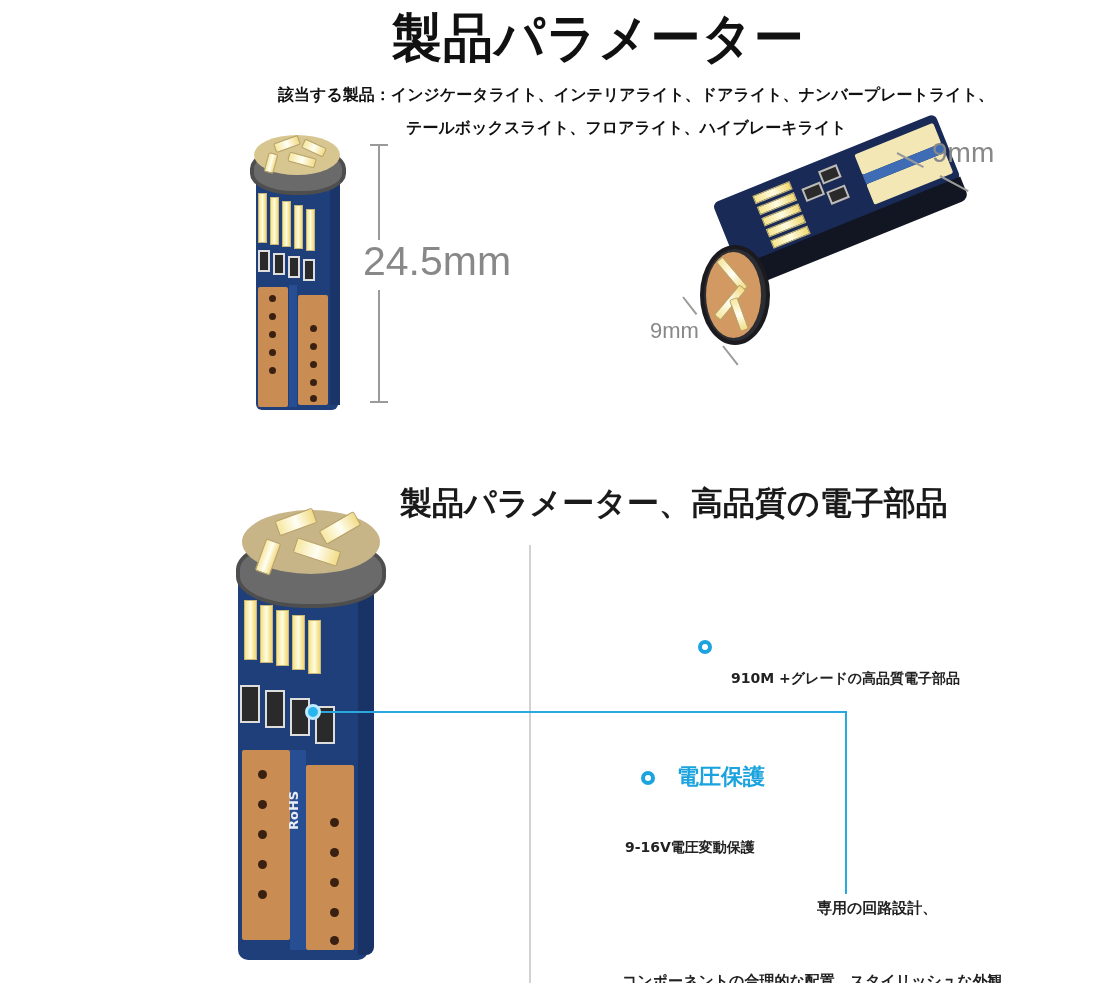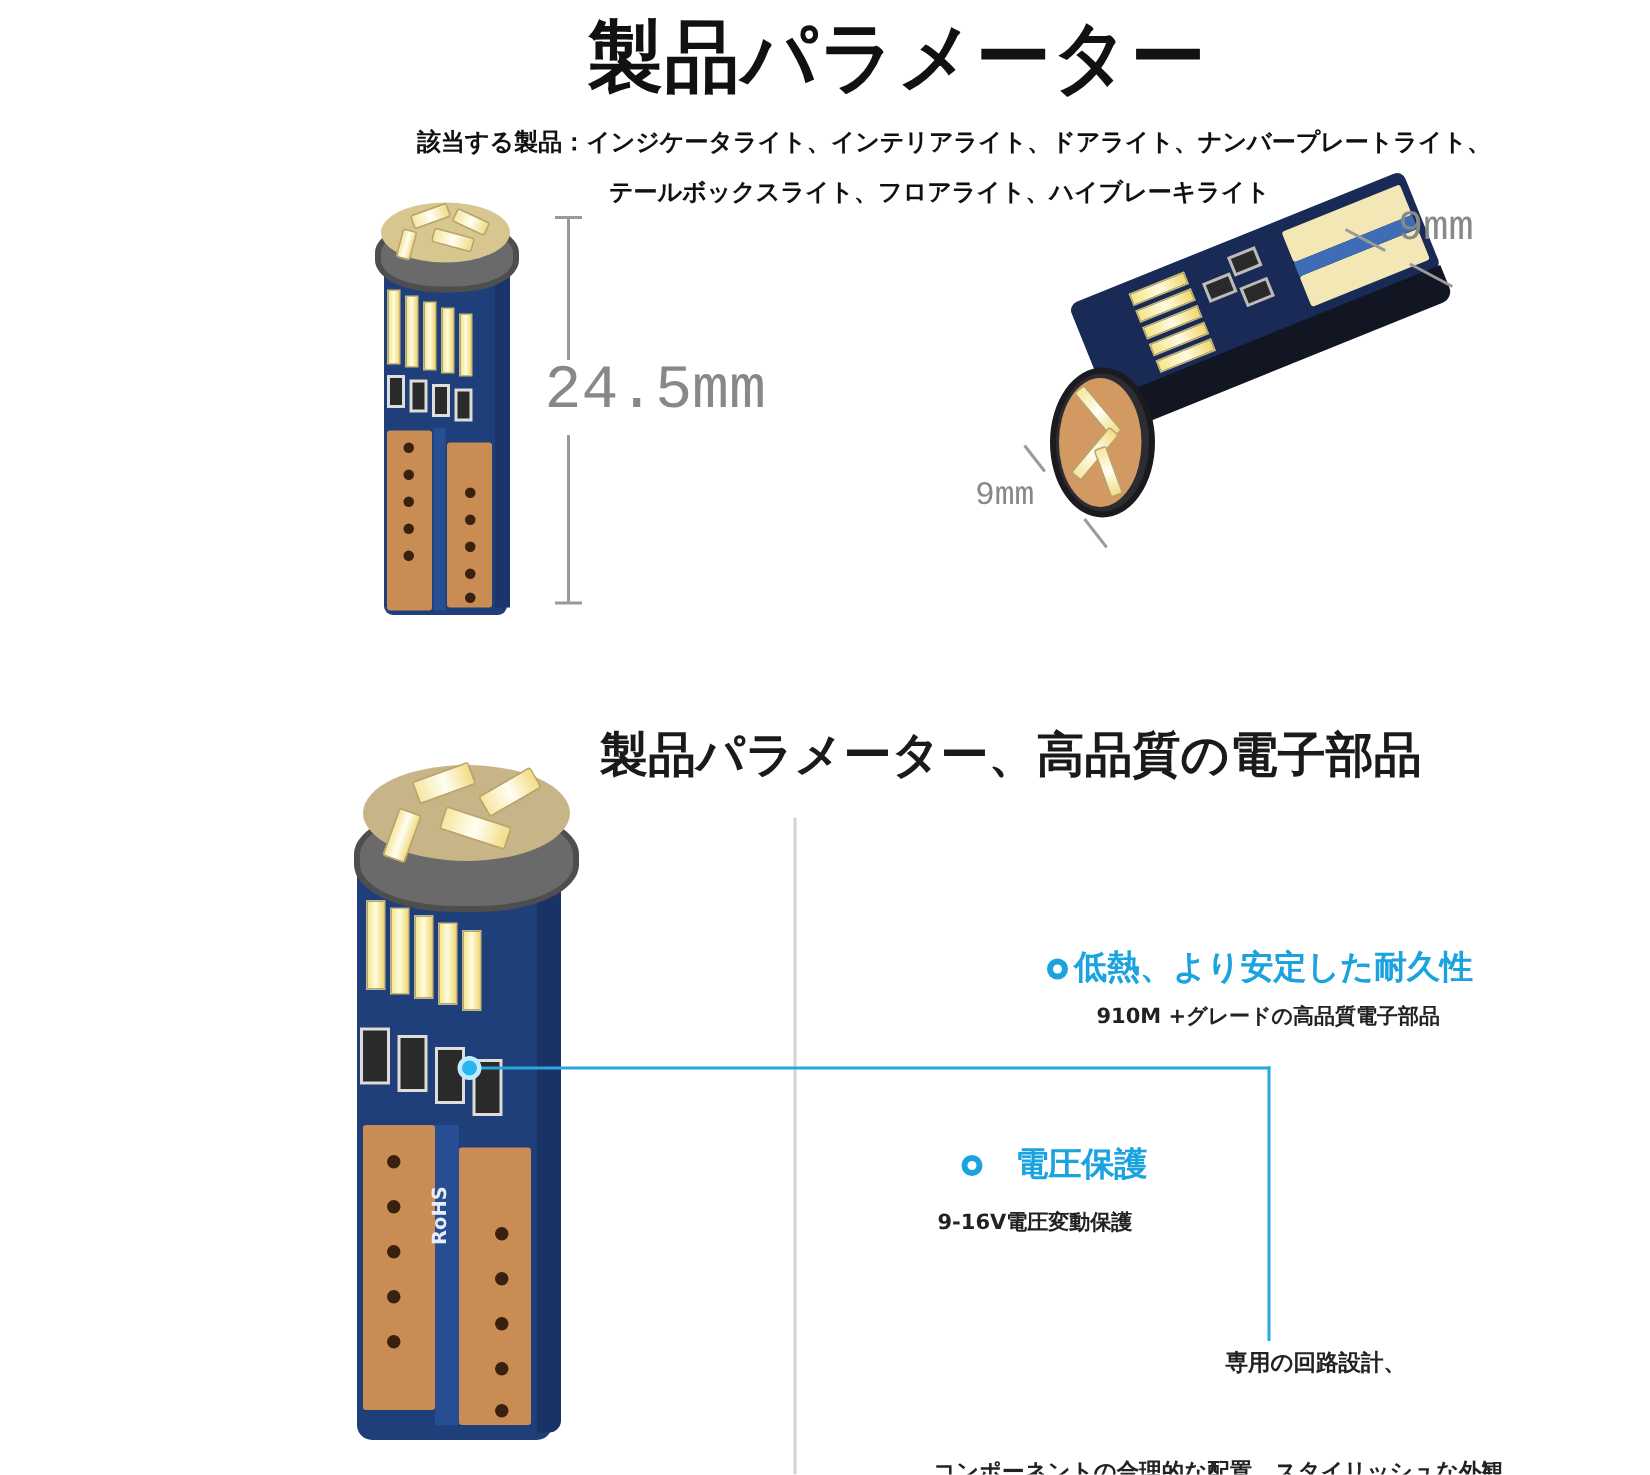--- a/index.html
+++ b/index.html
@@ -8,21 +8,21 @@
 
   .abs { position: absolute; }
 
   
   .main-title { left: 392px; top: 8px; font-size: 50px; font-weight: bold; letter-spacing: 1px; color: #111; white-space: nowrap; line-height: 60px; transform: scaleY(1.05); }
   .applicable { left: 278px; top: 84px; font-size: 16px; font-weight: bold; white-space: nowrap; line-height: 22px; color: #111; }
   .applicable-2 { left: 390px; top: 117px; font-size: 16px; font-weight: bold; white-space: nowrap; line-height: 22px; color: #111; margin-left: 16px; }
   .subtitle { left: 400px; top: 483px; font-size: 32px; font-weight: bold; white-space: nowrap; color: #1a1a1a; line-height: 40px; }
 
   
-  .dim-label { color: #888; font-family: Liberation Mono, monospace; white-space: nowrap; }
+  .dim-label { color: #888; font-family: Liberation Sans, sans-serif; white-space: nowrap; }
   .dim-h { left: 363px; top: 238px; font-size: 41px; }
   .dim-w1 { left: 932px; top: 137px; font-size: 28px; }
   .dim-w2 { left: 650px; top: 318px; font-size: 22px; }
 
   .line-gray { background: #9a9a9a; }
 
   
   .bulb { position: absolute; }
   .pcb { position: absolute; background: #1e3f7a; border-radius: 6px; }
   .pcb-edge { position: absolute; background: #2c2c35; }
@@ -170,23 +170,23 @@
   <div class="topled" style="left:30px; top:40px; width:16px; height:34px; transform:rotate(20deg);"></div>
   <div class="topled" style="left:64px; top:44px; width:46px; height:16px; transform:rotate(18deg);"></div>
 </div>
 
 <div class="abs divider"></div>
 <div class="abs connector-h"></div>
 <div class="abs connector-v"></div>
 <div class="abs connector-dot"></div>
 
 <div class="abs feat-title blue" style="left:698px; top:632px;">
-  <span class="bullet"></span><span>低熱、より安定した耐久性</span>
+  <span class="bullet"></span>
 </div>
 <div class="abs feat-desc" style="left:731px; top:668px;">910M +グレードの高品質電子部品</div>
 
 <div class="abs feat-title blue" style="left:641px; top:763px;">
   <span class="bullet" style="margin-right:22px;"></span><span>電圧保護</span>
 </div>
-<div class="abs feat-desc" style="left:625px; top:805px;text-align:right;">9-16V電圧変動保護</div>
+<div class="abs feat-desc" style="left:625px; top:837px;text-align:right;">9-16V電圧変動保護</div>
 
 <div class="abs bottom-text" style="left:773px; top:897px;margin-left:44px;">専用の回路設計、</div>
 <div class="abs bottom-text" style="left:622px; top:930px;margin-top:40px;">コンポーネントの合理的な配置、スタイリッシュな外観</div>
 
 </body></html>

